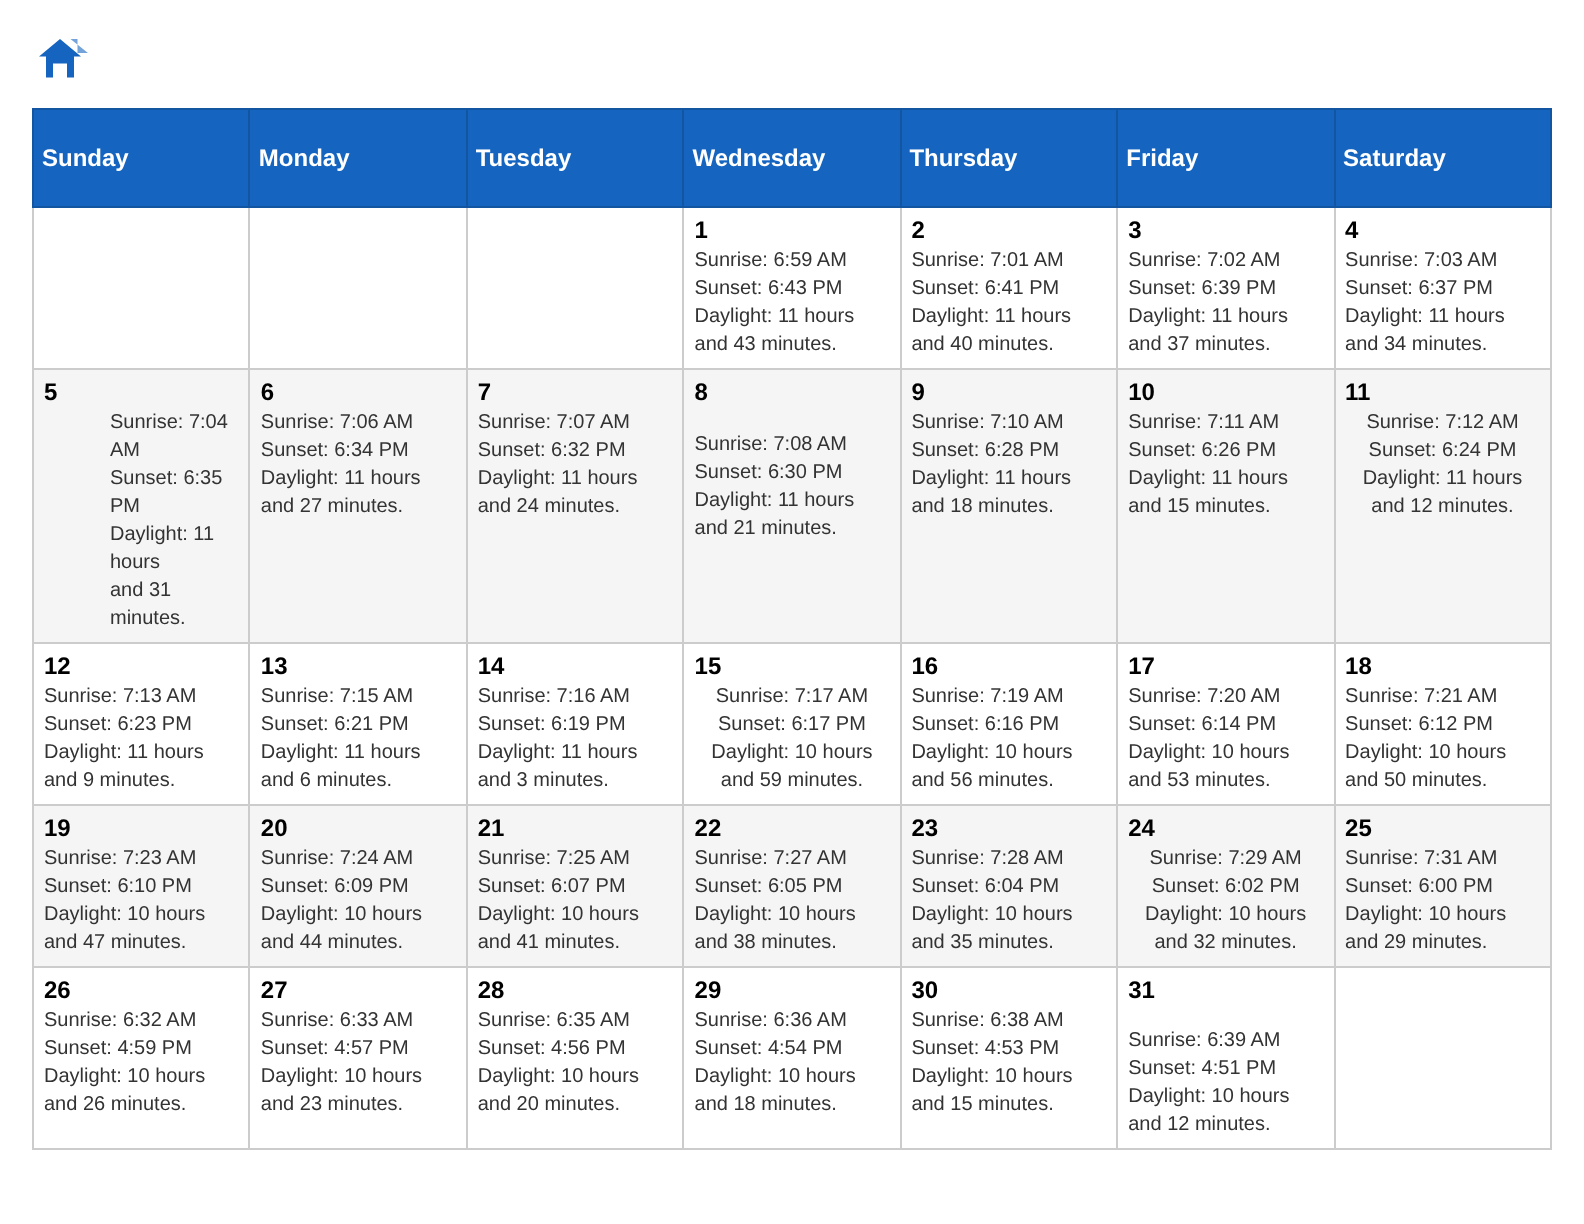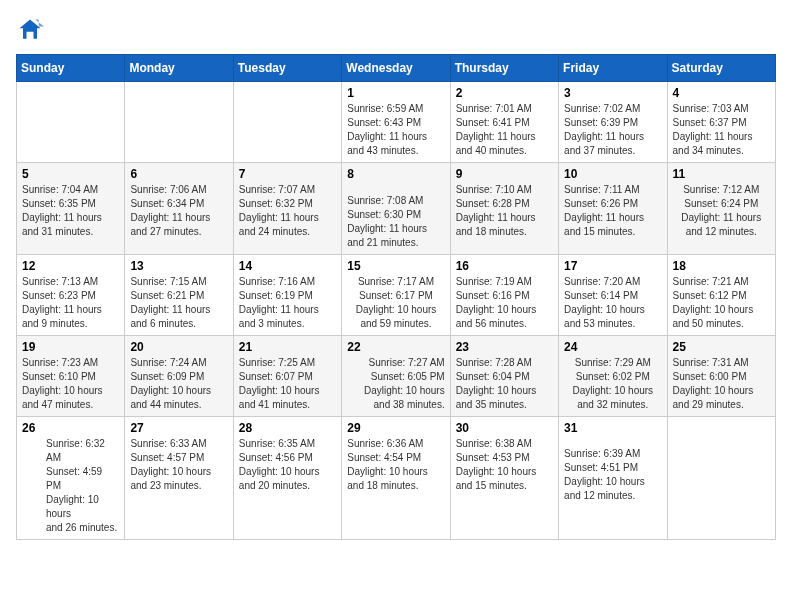--- a/index.html
+++ b/index.html
@@ -45,21 +45,21 @@
       color: #444;
     }
     .calendar {
       width: 100%;
       border-collapse: collapse;
       font-size: 10.5px;
     }
     .calendar thead th {
       background-color: #1565C0;
       color: #fff;
-      padding: 6px 4px;
+      padding: 17px 4px;
       text-align: left;
       font-size: 12px;
       font-weight: bold;
       border: 1px solid #1255A0;
     }
     .calendar tbody td {
       border: 1px solid #ccc;
       vertical-align: top;
       padding: 4px 5px;
       height: 80px;
@@ -144,21 +144,21 @@
           <span class="day-number">4</span>
           <div class="day-info" style="white-space: pre-line;">Sunrise: 7:03 AM
 Sunset: 6:37 PM
 Daylight: 11 hours
 and 34 minutes.</div>
         </td>
       </tr>
       <tr>
         <td>
           <span class="day-number">5</span>
-          <div class="day-info" style="white-space: pre-line;">Sunrise: 7:04 AM
+          <div class="day-info" style="white-space: pre-line; margin-left: 33px;">Sunrise: 7:04 AM
 Sunset: 6:35 PM
 Daylight: 11 hours
 and 31 minutes.</div>
         </td>
         <td>
           <span class="day-number">6</span>
           <div class="day-info" style="white-space: pre-line;">Sunrise: 7:06 AM
 Sunset: 6:34 PM
 Daylight: 11 hours
 and 27 minutes.</div>
@@ -267,21 +267,21 @@
         </td>
         <td>
           <span class="day-number">21</span>
           <div class="day-info" style="white-space: pre-line;">Sunrise: 7:25 AM
 Sunset: 6:07 PM
 Daylight: 10 hours
 and 41 minutes.</div>
         </td>
         <td>
           <span class="day-number">22</span>
-          <div class="day-info" style="white-space: pre-line; text-align: right;">Sunrise: 7:27 AM
+          <div class="day-info" style="white-space: pre-line;">Sunrise: 7:27 AM
 Sunset: 6:05 PM
 Daylight: 10 hours
 and 38 minutes.</div>
         </td>
         <td>
           <span class="day-number">23</span>
           <div class="day-info" style="white-space: pre-line;">Sunrise: 7:28 AM
 Sunset: 6:04 PM
 Daylight: 10 hours
 and 35 minutes.</div>
@@ -297,21 +297,21 @@
           <span class="day-number">25</span>
           <div class="day-info" style="white-space: pre-line;">Sunrise: 7:31 AM
 Sunset: 6:00 PM
 Daylight: 10 hours
 and 29 minutes.</div>
         </td>
       </tr>
       <tr>
         <td>
           <span class="day-number">26</span>
-          <div class="day-info" style="white-space: pre-line; margin-left: 24px;">Sunrise: 6:32 AM
+          <div class="day-info" style="white-space: pre-line;">Sunrise: 6:32 AM
 Sunset: 4:59 PM
 Daylight: 10 hours
 and 26 minutes.</div>
         </td>
         <td>
           <span class="day-number">27</span>
           <div class="day-info" style="white-space: pre-line;">Sunrise: 6:33 AM
 Sunset: 4:57 PM
 Daylight: 10 hours
 and 23 minutes.</div>

